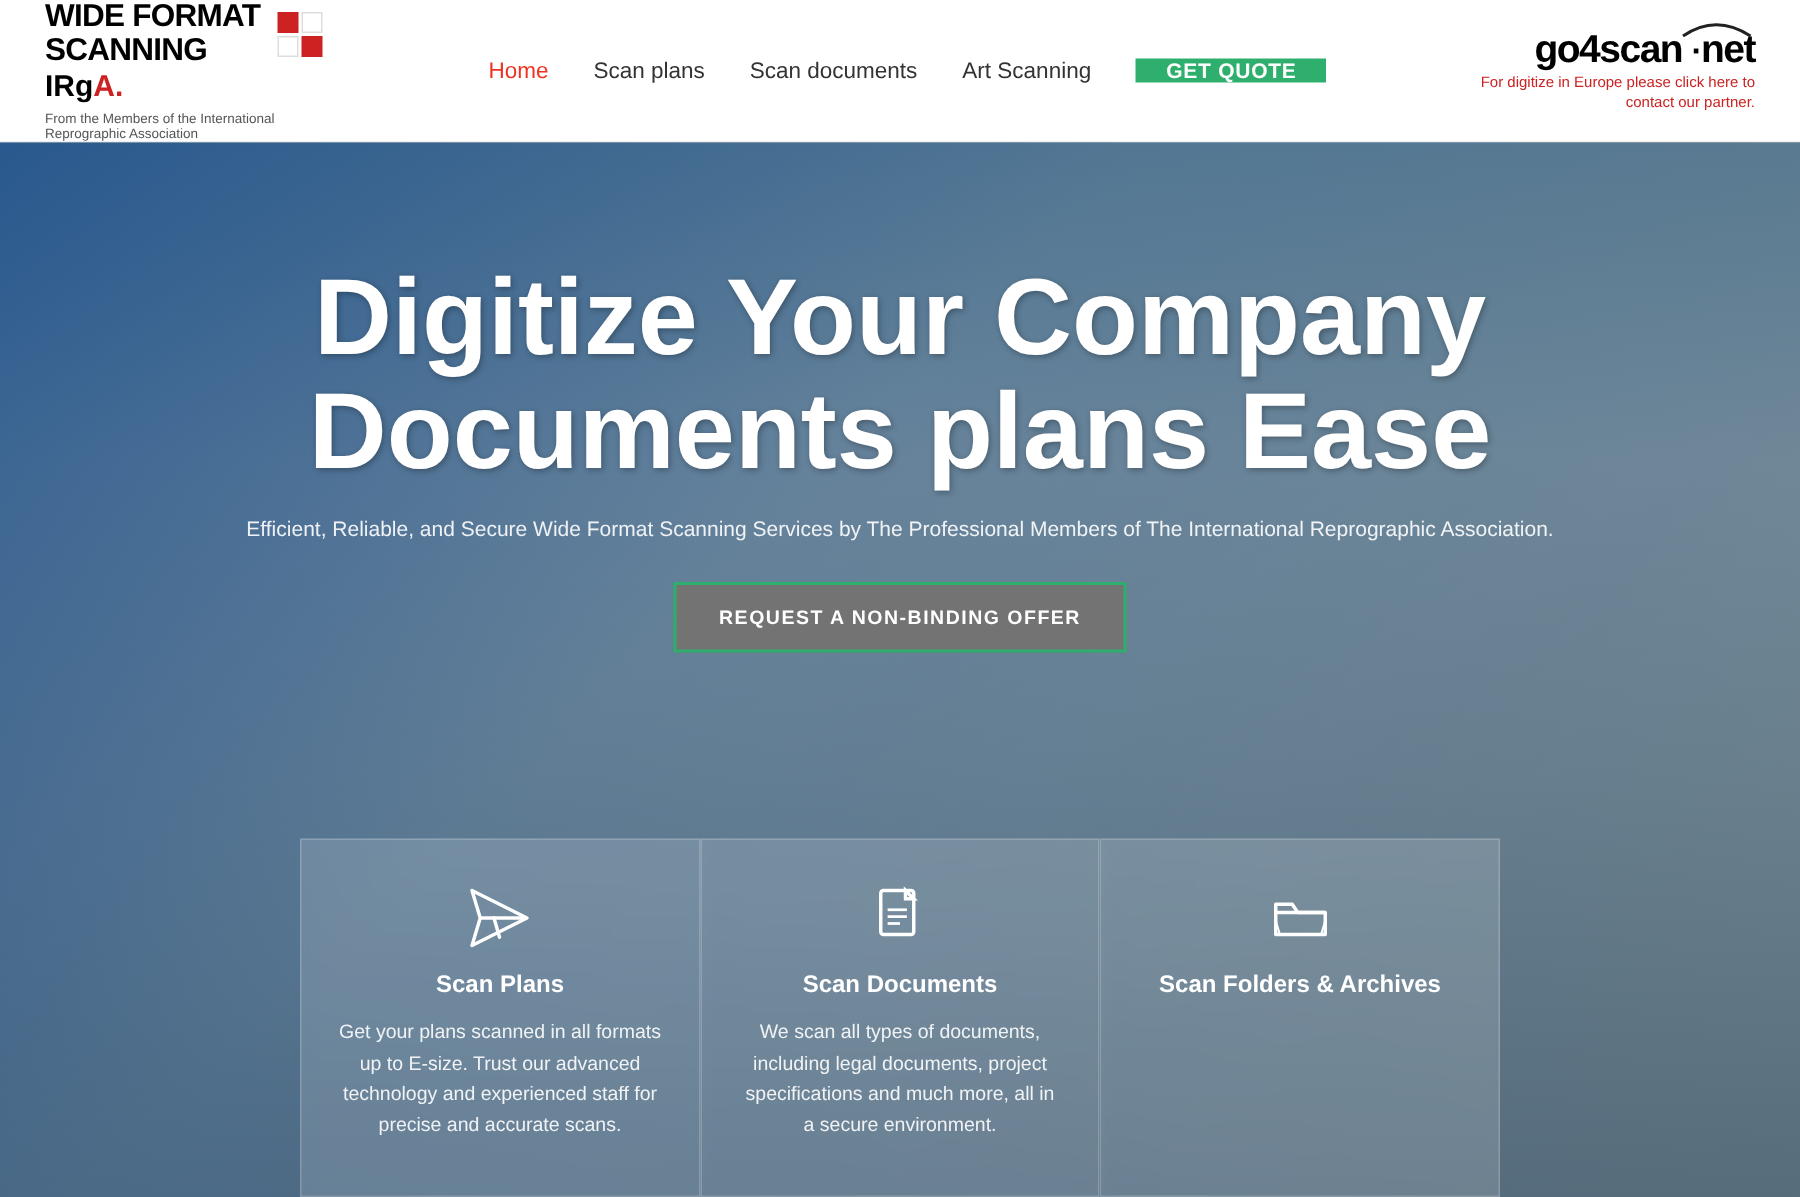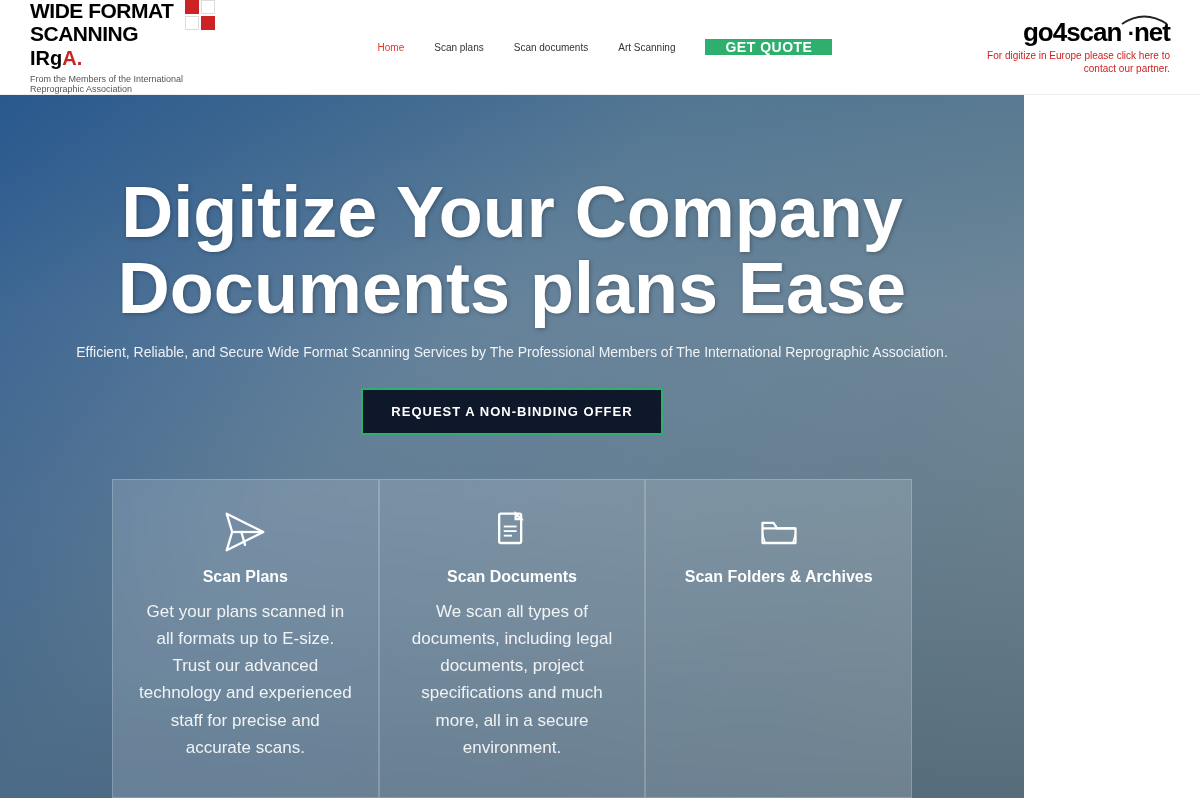--- a/index.html
+++ b/index.html
@@ -14,33 +14,33 @@
       background: #fff;
       height: 95px;
       border-bottom: 1px solid #eee;
     }
     .logo-area {
       display: flex;
       flex-direction: column;
     }
     .logo-top {
       display: flex;
-      align-items: flex-start;
+      align-items: center;
       gap: 6px;
     }
 
     
     nav {
       display: flex;
       align-items: center;
       gap: 30px;
     }
     .nav-link {
       text-decoration: none;
-      font-size: 10px;
+      font-size: 15px;
       color: #333;
       cursor: pointer;
     }
     .nav-link.active { color: #e32; font-weight: 500; }
     .nav-btn {
       background: #2eaf6e;
       color: #fff;
       border: none;
       padding: 0 20px;
       font-size: 14px;
@@ -55,21 +55,21 @@
       display: flex;
       flex-direction: column;
       align-items: flex-end;
       max-width: 200px;
       text-align: right;
     }
 
     
     .hero {
       position: relative;
-      width: 1024px;
+      width: 1200px;
       height: 703px;
       background: #3a5a7a;
       overflow: hidden;
     }
     .hero-bg {
       position: absolute;
       inset: 0;
       background: linear-gradient(
         135deg,
         rgba(30, 80, 140, 0.85) 0%,
@@ -102,21 +102,21 @@
       padding: 0 60px;
     }
     .hero-subtitle {
       font-size: 14px;
       color: rgba(255,255,255,0.9);
       margin-top: 18px;
       margin-bottom: 28px;
     }
     .hero-cta {
       display: inline-block;
-      background: #0f172a;
+      background: #737373;
       color: #fff;
       border: 2px solid #2eaf6e;
       padding: 14px 28px;
       font-size: 13px;
       font-weight: bold;
       letter-spacing: 1px;
       text-transform: uppercase;
       cursor: pointer;
       text-decoration: none;
     }
@@ -140,21 +140,21 @@
       padding: 30px 24px 36px;
       text-align: center;
       color: #fff;
     }
     .card-title {
       font-size: 16px;
       font-weight: bold;
       margin-bottom: 12px;
     }
     .card-desc {
-      font-size: 17px;
+      font-size: 13px;
       line-height: 1.6;
       color: rgba(255,255,255,0.9);
     }
 
     
     .icon-svg {
       width: 44px;
       height: 44px;
       margin: 0 auto 14px;
       display: block;

